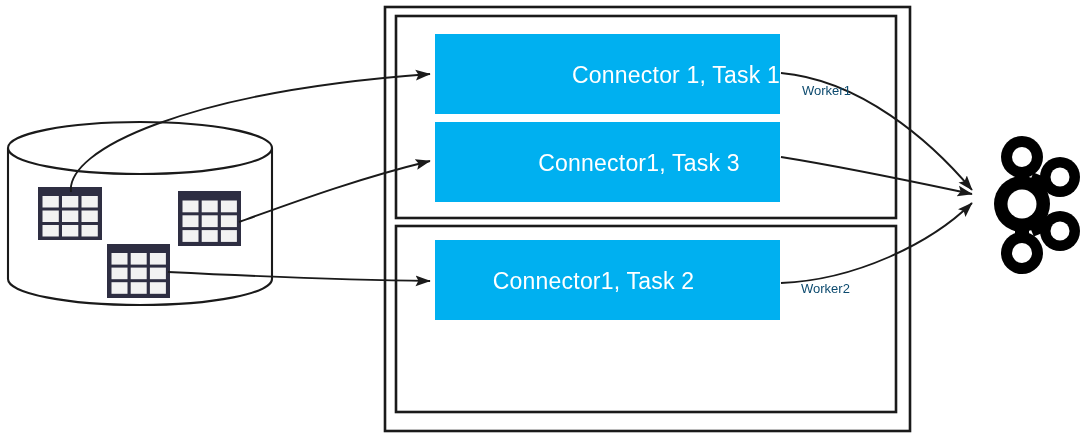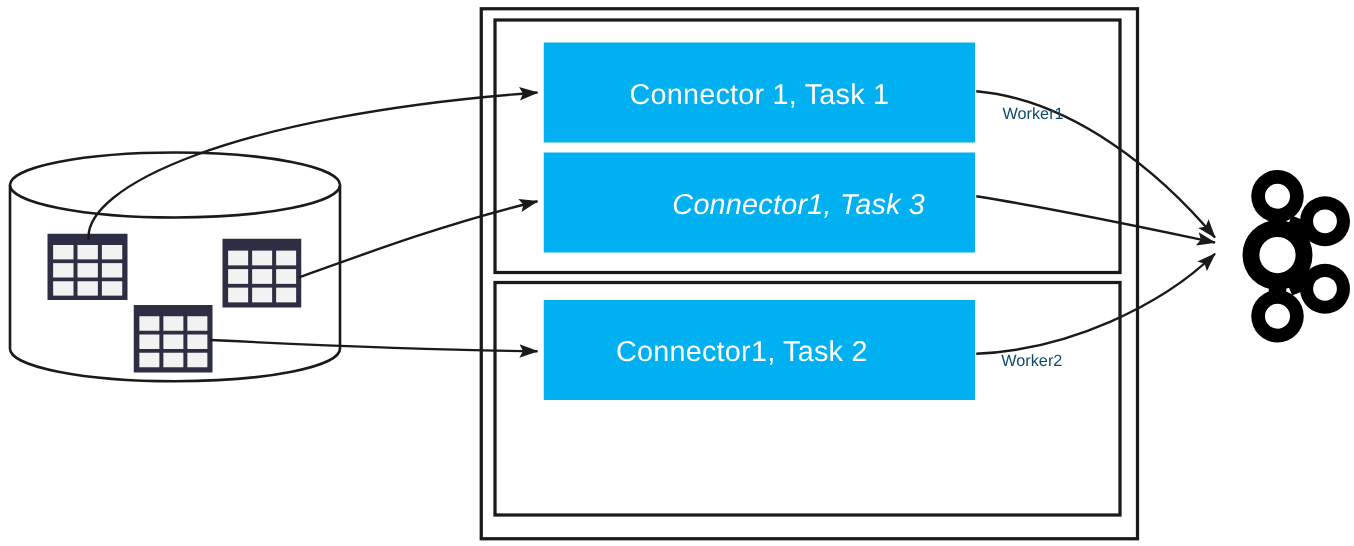--- a/index.html
+++ b/index.html
@@ -136,23 +136,23 @@
       <circle cx="1022" cy="253" r="10" fill="#ffffff"></circle>
 
       <circle cx="1060" cy="177" r="20" fill="#000000"></circle>
       <circle cx="1060" cy="177" r="9.5" fill="#ffffff"></circle>
 
       <circle cx="1060" cy="231" r="20" fill="#000000"></circle>
       <circle cx="1060" cy="231" r="9.5" fill="#ffffff"></circle>
     </g>
   </svg>
 
-  <div class="box-label" style="left:435px; top:62px; width:345px; text-align:center;">Connector 1, Task 1</div>
+  <div class="box-label" style="left:435px; top:62px; width:345px; text-align:right;">Connector 1, Task 1</div>
 
-  <div class="box-label" style="left:435px; top:150px; width:408px; text-align:center;font-style:italic;">Connector1, Task 3</div>
+  <div class="box-label" style="left:435px; top:150px; width:408px; text-align:center;">Connector1, Task 3</div>
 
   <div class="box-label" style="left:435px; top:268px; width:317px; text-align:center;">Connector1, Task 2</div>
 
   <div class="worker-label" style="left:802px; top:39px;">Worker1</div>
 
   <div class="worker-label" style="left:801px; top:237px;text-align:center;">Worker2</div>
 
 </div>
 
 </body></html>

